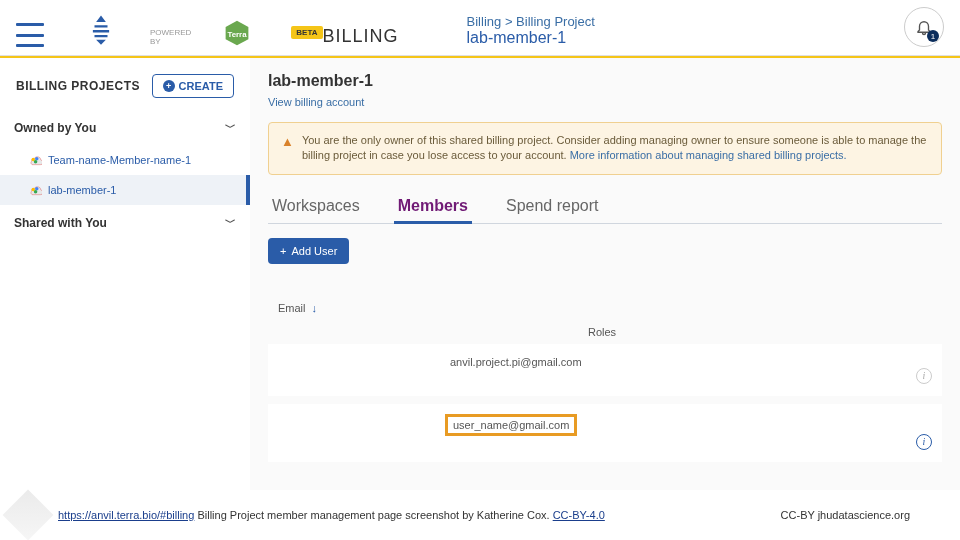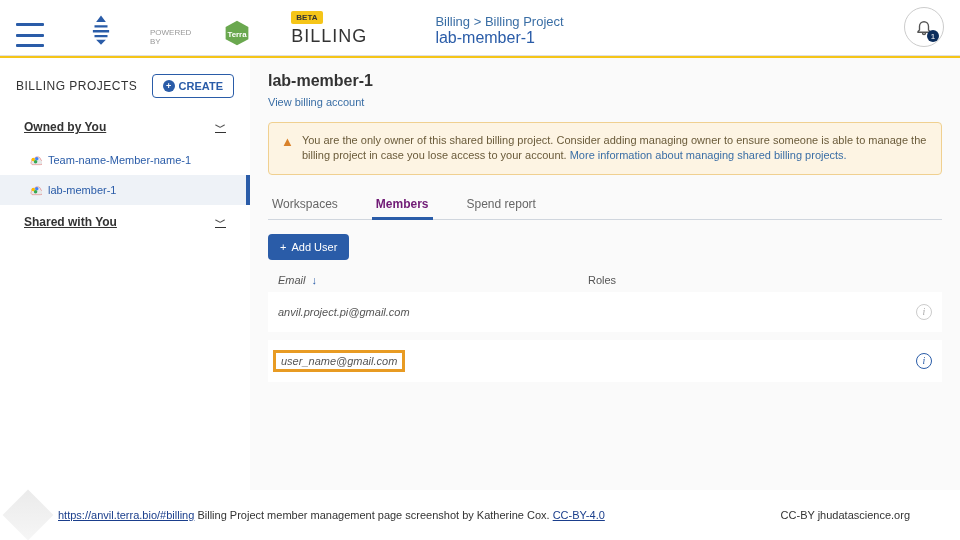--- a/index.html
+++ b/index.html
@@ -5,56 +5,56 @@
   * { box-sizing: border-box; margin: 0; padding: 0; }
   body { font-family: -apple-system, BlinkMacSystemFont, "Segoe UI", Arial, sans-serif; background: #fafafa; color: #333; width: 960px; height: 540px; overflow: hidden; position: relative; }
   .header { display: flex; align-items: flex-end; padding: 8px 16px; background: #fff; border-bottom: 1px solid #e0e0e0; height: 56px; gap: 28px; }
   .hamburger { width: 28px; height: 24px; display: flex; flex-direction: column; justify-content: space-between; cursor: pointer; margin-right: 16px; }
   .hamburger span { height: 3px; background: #2a5ca8; border-radius: 1px; }
   .logo-dna { width: 26px; height: 34px; margin-right: 8px; }
   .powered { font-size: 8px; color: #999; margin-right: 4px; line-height: 1.1; }
   .terra-badge { width: 28px; height: 28px; margin-right: 12px; }
   .beta-badge { background: #f5c518; color: #333; font-size: 8px; font-weight: 700; padding: 2px 5px; border-radius: 2px; margin-bottom: 2px; display: inline-block; }
   .billing-title { font-size: 18px; font-weight: 400; color: #333; letter-spacing: 1px; }
-  .billing-group { display: flex; flex-direction: column; align-items: flex-start; margin-right: 40px; }
+  .billing-group { display: flex; flex-direction: row; align-items: flex-start; margin-right: 40px; }
   .breadcrumb-block { display: flex; flex-direction: column; }
   .breadcrumb { font-size: 13px; color: #3a6ea5; }
   .breadcrumb a { color: #3a6ea5; text-decoration: none; }
   .project-head { font-size: 16px; color: #2a5ca8; font-weight: 500; }
   .bell-wrap { margin-left: auto; position: relative; width: 40px; height: 40px; border: 1px solid #ccc; border-radius: 50%; display: flex; align-items: center; justify-content: center; }
   .bell-count { position: absolute; bottom: 4px; right: 4px; width: 12px; height: 12px; background: #0b2d5c; color: #fff; font-size: 8px; border-radius: 50%; display: flex; align-items: center; justify-content: center; }
   .yellow-line { height: 2px; background: #f5c518; }
 
   .body-wrap { display: flex; height: calc(100% - 58px - 50px); }
   .sidebar { width: 250px; background: #fff; padding: 16px 0; }
   .sidebar-head { display: flex; align-items: center; justify-content: space-between; padding: 0 16px 12px; }
-  .sidebar-title { font-size: 12px; font-weight: 400; color: #333; letter-spacing: 0.5px; }
+  .sidebar-title { font-size: 12px; font-weight: 700; color: #333; letter-spacing: 0.5px; }
   .create-btn { border: 1px solid #2a5ca8; color: #2a5ca8; background: #fff; padding: 5px 10px; font-size: 11px; border-radius: 4px; font-weight: 600; display: flex; align-items: center; gap: 4px; cursor: pointer; }
   .create-plus { width: 12px; height: 12px; border-radius: 50%; background: #2a5ca8; color: #fff; font-size: 9px; display: flex; align-items: center; justify-content: center; font-weight: 700; }
-  .collapsible { padding: 10px 24px; font-size: 12px; font-weight: 600; display: flex; justify-content: space-between; align-items: flex-start; cursor: pointer; text-decoration: underline; }
+  .collapsible { padding: 10px 14px; font-size: 12px; font-weight: 600; display: flex; justify-content: space-between; align-items: flex-end; cursor: pointer; }
   .chev { font-size: 11px; color: #555; }
   .proj-item { padding: 8px 16px 8px 28px; font-size: 11px; color: #2a5ca8; display: flex; align-items: center; gap: 6px; cursor: pointer; }
   .proj-item.active { background: #eef2f7; border-right: 4px solid #2a5ca8; }
   .gcp-icon { width: 14px; height: 14px; }
 
   .main { flex: 1; padding: 14px 18px; overflow: auto; }
   .main-title { font-size: 16px; font-weight: 700; color: #333; margin-bottom: 2px; }
   .view-link { font-size: 11px; color: #3a6ea5; text-decoration: none; }
   .warning-banner { margin-top: 12px; background: #fdf4e3; border: 1px solid #f0d090; border-radius: 4px; padding: 10px 12px; font-size: 11px; color: #6a5b3a; display: flex; gap: 8px; line-height: 1.4; }
   .warn-icon { color: #d9822b; font-size: 13px; }
   .warning-banner a { color: #3a6ea5; text-decoration: none; }
-  .tabs { display: flex; gap: 30px; margin-top: 16px; border-bottom: 1px solid #d0d6de; font-size: 12px; }
+  .tabs { display: flex; gap: 30px; margin-top: 16px; border-bottom: 1px solid #d0d6de; font-size: 16px; }
   .tab { padding: 6px 4px; color: #666; cursor: pointer; }
   .tab.active { color: #701a75; font-weight: 600; border-bottom: 3px solid #2a5ca8; margin-bottom: -1px; }
   .add-user-btn { margin-top: 14px; background: #2a5ca8; color: #fff; border: none; padding: 7px 12px; font-size: 11px; border-radius: 4px; display: flex; align-items: center; gap: 5px; cursor: pointer; font-weight: 500; }
   .table-head { display: flex; margin-top: 14px; font-size: 11px; color: #555; padding: 0 10px 6px; }
-  .col-email { width: 310px; display: flex; align-items: center; gap: 6px; font-style: italic; }
+  .col-email { width: 310px; display: flex; align-items: center; gap: 6px; }
   .sort-arrow { color: #2a5ca8; font-weight: 700; }
-  .col-roles { flex: 1; }
-  .row { display: flex; align-items: center; background: #fff; padding: 12px 10px; font-size: 11px; color: #555; margin-bottom: 8px; }
+  .col-roles { flex: 1; margin-top: 48px; }
+  .row { display: flex; align-items: center; background: #fff; padding: 12px 10px; font-size: 11px; color: #555; margin-bottom: 8px; flex-direction: column; }
   .row .col-email { width: 310px; }
   .row .info-icon { margin-left: auto; color: #aaa; width: 16px; height: 16px; border: 1.2px solid #ccc; border-radius: 50%; display: flex; align-items: center; justify-content: center; font-size: 10px; font-style: italic; font-family: Georgia, serif; }
   .row .info-icon.blue { color: #2a5ca8; border-color: #2a5ca8; }
   .highlight { border: 3px solid #e89b23; display: inline-block; padding: 2px 5px; margin: -2px -5px; }
 
   .footer { position: absolute; bottom: 0; left: 0; right: 0; height: 50px; background: #fff; display: flex; align-items: center; padding: 0 50px 0 20px; font-size: 11px; color: #333; }
   .footer-watermark { width: 36px; height: 36px; transform: rotate(45deg); background: linear-gradient(135deg, #ddd 0, #f0f0f0 100%); margin-right: 12px; margin-left: -10px; opacity: 0.6; }
   .footer a { color: #1a3e8c; text-decoration: underline; }
   .footer-right { margin-left: auto; }
 </style>

